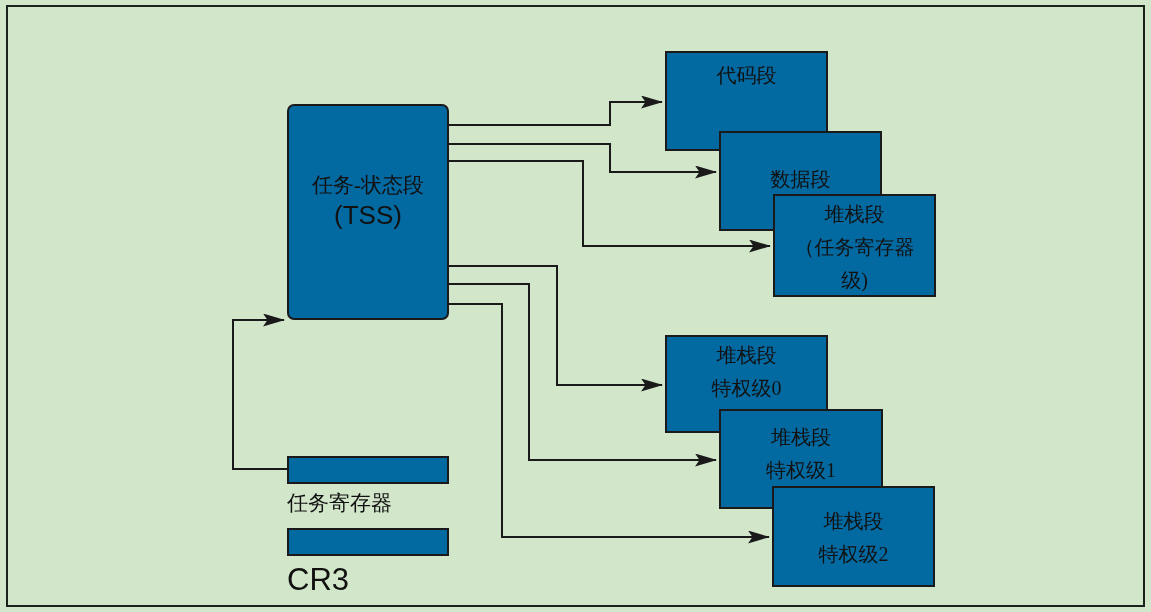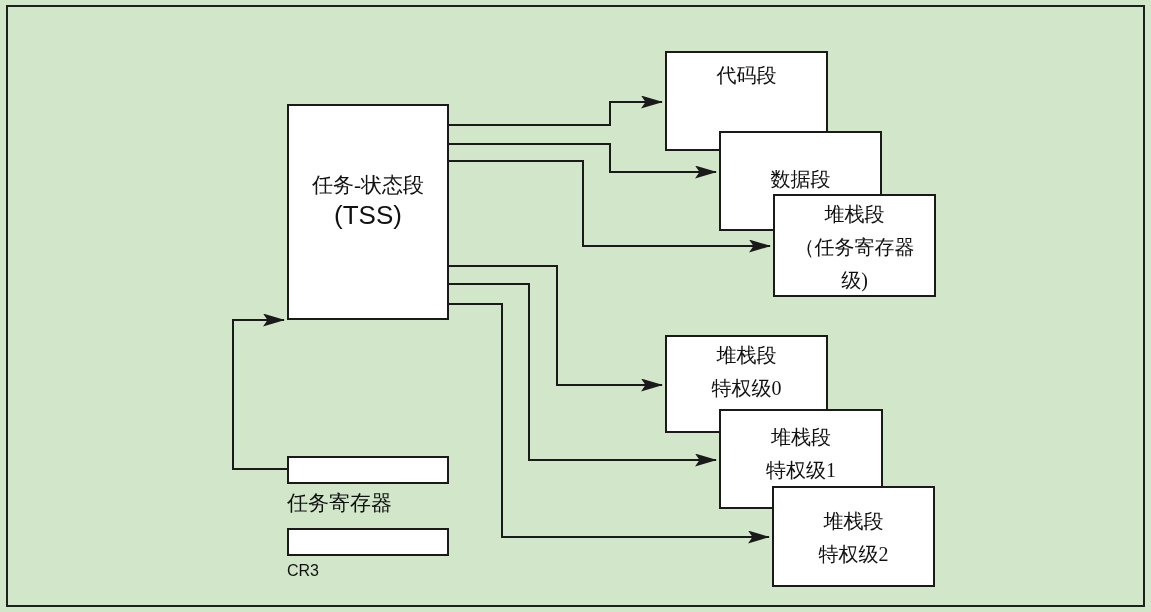--- a/index.html
+++ b/index.html
@@ -17,47 +17,47 @@
     box-sizing:border-box;
     border:2px solid #1b211b;
   }
   .wires {
     position:absolute; left:0; top:0; z-index:1;
   }
   .node {
     position:absolute;
     box-sizing:border-box;
     border:2px solid #1a1a1a;
-    background:#ffffff;
+    background:#0369a1;
     display:flex; flex-direction:column; align-items:center;
     text-align:left;
     font-size:20px;
     line-height:33px;
     z-index:2;
   }
   .node span { display:block; white-space:nowrap; }
   .caption {
     position:absolute;
     z-index:2;
     white-space:nowrap;
   }
   .sans { font-family:"Liberation Sans","DejaVu Sans",sans-serif; }
 
   
-  .n-tss      { left:287px; top:104px; width:162px; height:216px; padding-top:64px; line-height:30px; font-size:21px; }
+  .n-tss      { left:287px; top:104px; width:162px; height:216px; padding-top:64px; line-height:30px; font-size:21px;border-radius:7px; }
   .n-code     { left:665px; top:51px;  width:163px; height:100px; padding-top:7px;  line-height:30px; z-index:3; }
   .n-data     { left:719px; top:119px; width:163px; height:100px; padding-top:31px; line-height:30px; z-index:4;margin-top:12px; }
   .n-stackcur { left:773px; top:194px; width:163px; height:103px; padding-top:2px;  z-index:5; }
   .n-stack0   { left:665px; top:335px; width:163px; height:98px;  padding-top:2px;  z-index:3; }
   .n-stack1   { left:719px; top:409px; width:164px; height:100px; padding-top:10px; z-index:4; }
   .n-stack2   { left:772px; top:486px; width:163px; height:101px; padding-top:17px; z-index:5; }
   .n-taskreg  { left:287px; top:456px; width:162px; height:28px; }
   .n-cr3      { left:287px; top:528px; width:162px; height:28px; }
   .c-taskreg  { left:287px; top:489px; width:162px; font-size:21px; }
-  .c-cr3      { left:287px; top:562px; width:162px; font-size:16px; }
+  .c-cr3      { left:287px; top:562px; width:162px; font-size:31px; }
   .tss-sub    { font-size:26px; }
 </style>
 </head>
 <body>
 
 <div class="canvas">
 
   <div class="frame"></div>
 
   <svg class="wires" width="1151" height="612" viewBox="0 0 1151 612">

